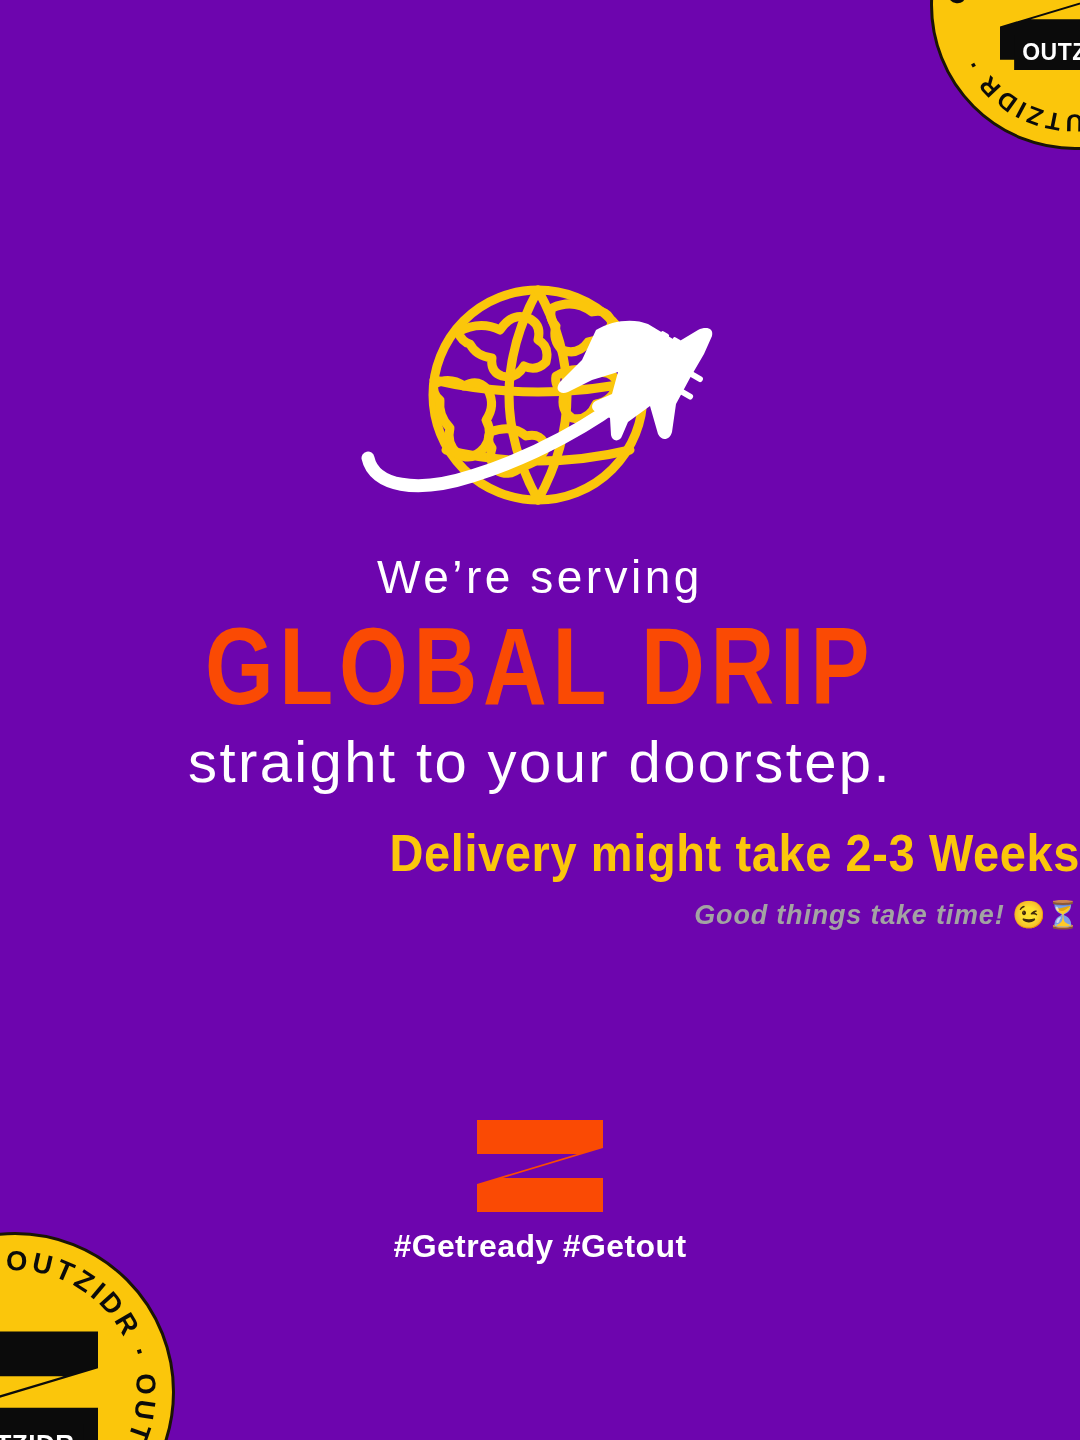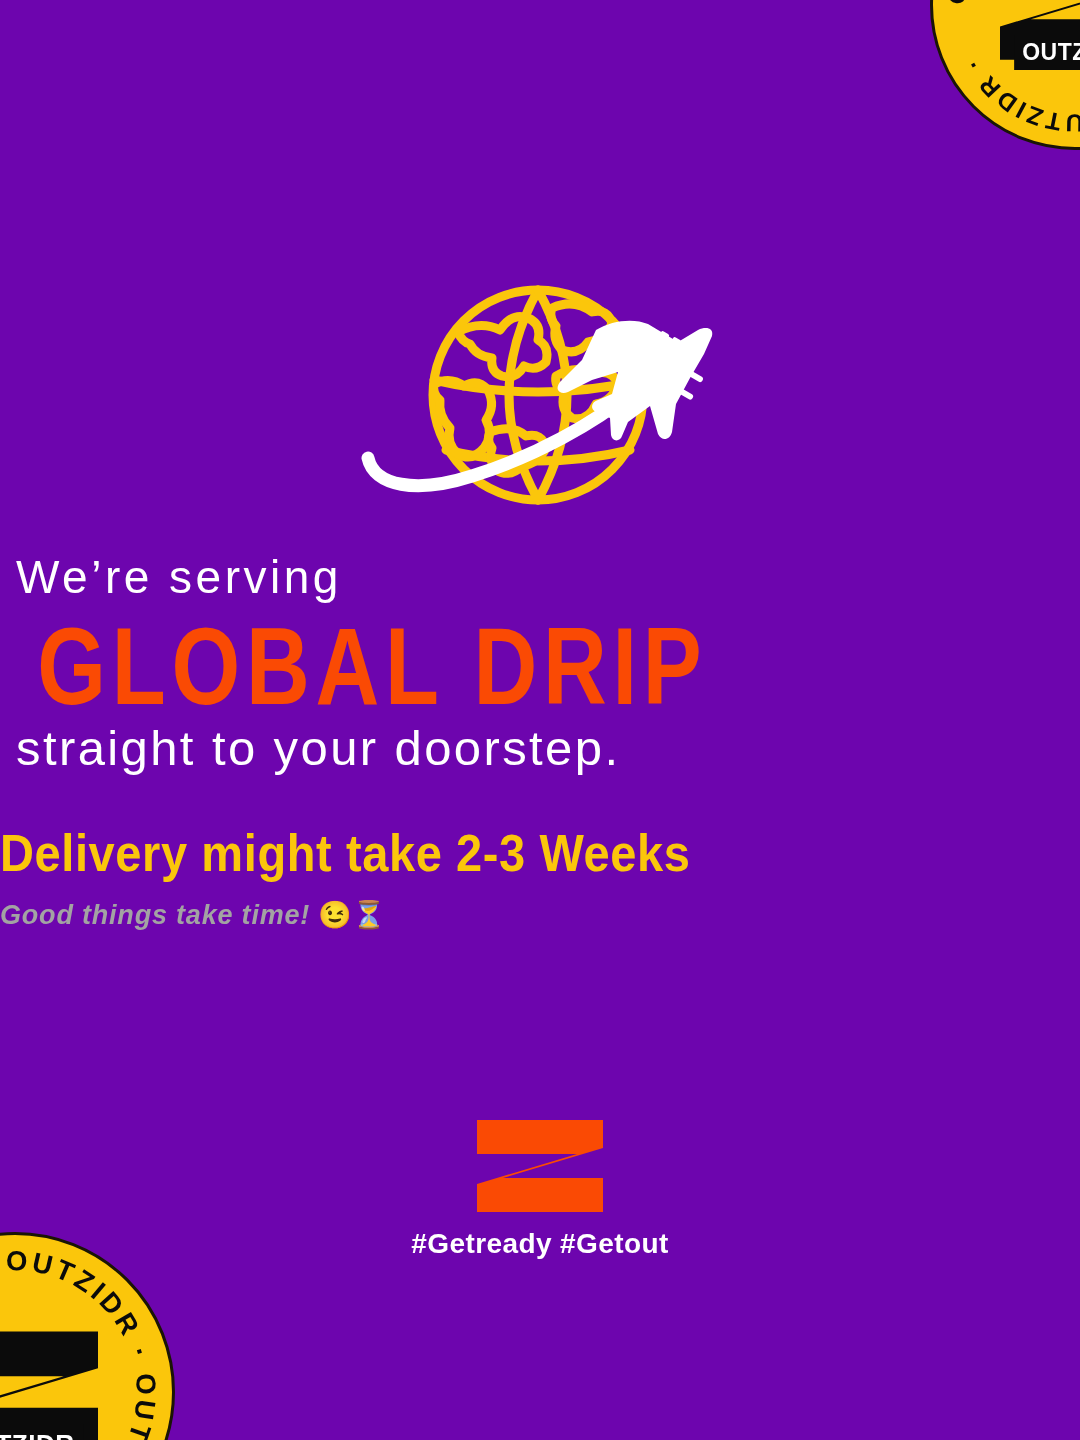--- a/index.html
+++ b/index.html
@@ -16,22 +16,22 @@
   .hero-logo{
     position:absolute;
     left:50%; transform:translateX(-50%);
     top:272px;
     width:360px; height:245px;
   }
   .hero-logo svg{ width:100%; height:100%; display:block; }
 
   
   .headline{
-    position:absolute; left:16px; right:0; top:552px;
-    text-align:left;
+    position:absolute; left:0; right:0; top:552px;
+    text-align:center;
   }
   .line-serving{
     color:#ffffff;
     font-size:46px;
     font-weight:400;
     letter-spacing:3.5px;
     line-height:1.12;
   }
   .line-global{
     color:#FA4A04;
@@ -39,31 +39,31 @@
     font-size:92px;
     font-weight:700;
     letter-spacing:6px;
     line-height:1.0;
     margin-top:8px;
     transform:scaleY(1.18) scaleX(0.96);
     transform-origin:center top;
   }
   .line-doorstep{
     color:#ffffff;
-    font-size:49px;
+    font-size:58px;
     font-weight:400;
     letter-spacing:2.4px;
     line-height:1.1;
-    margin-top:18px;
+    margin-top:26px;
   }
 
   
   .delivery{
     position:absolute; left:0; right:0; top:822px;
-    text-align:left;
+    text-align:right;
   }
   .delivery-main{
     color:#FBC60B;
     font-family:"Liberation Sans Narrow","Liberation Sans", sans-serif;
     font-size:47px;
     font-weight:700;
     letter-spacing:0.6px;
     transform:scaleY(1.12);
     transform-origin:center top;
   }
@@ -82,21 +82,21 @@
     position:absolute; left:0; right:0; top:1120px;
     text-align:center;
   }
   .z-mark{
     width:126px; height:92px;
     margin:0 auto;
   }
   .z-mark svg{ width:100%; height:100%; display:block; }
   .hashtags{
     color:#ffffff;
-    font-size:28px;
+    font-size:32px;
     font-weight:700;
     letter-spacing:0.4px;
     margin-top:16px;
   }
 
   
   .badge{
     position:absolute;
     border-radius:50%;
     background:#FBC60B;

